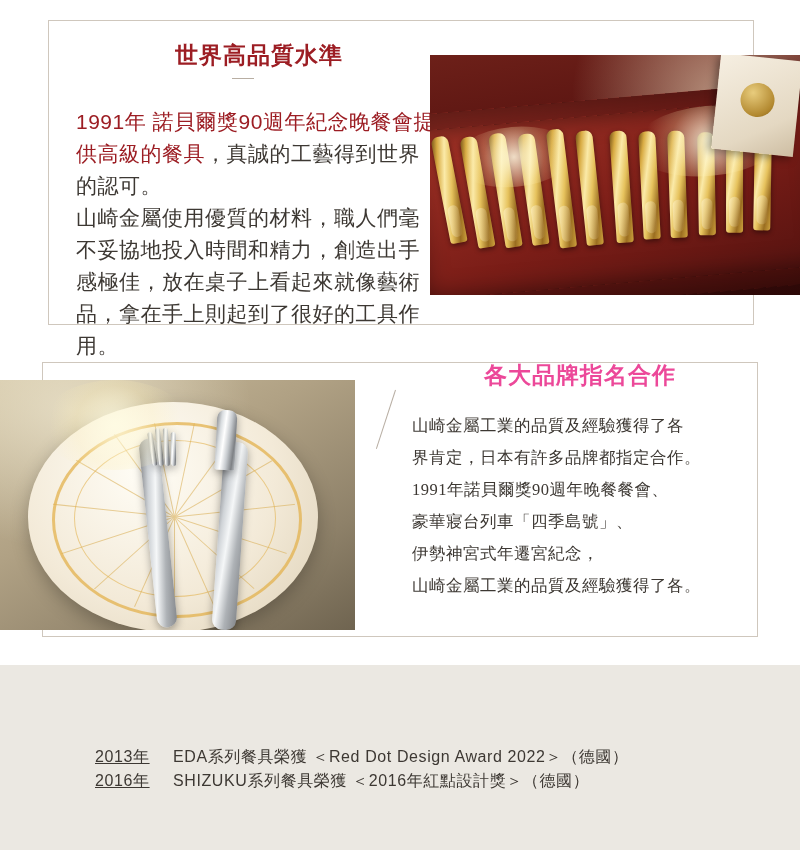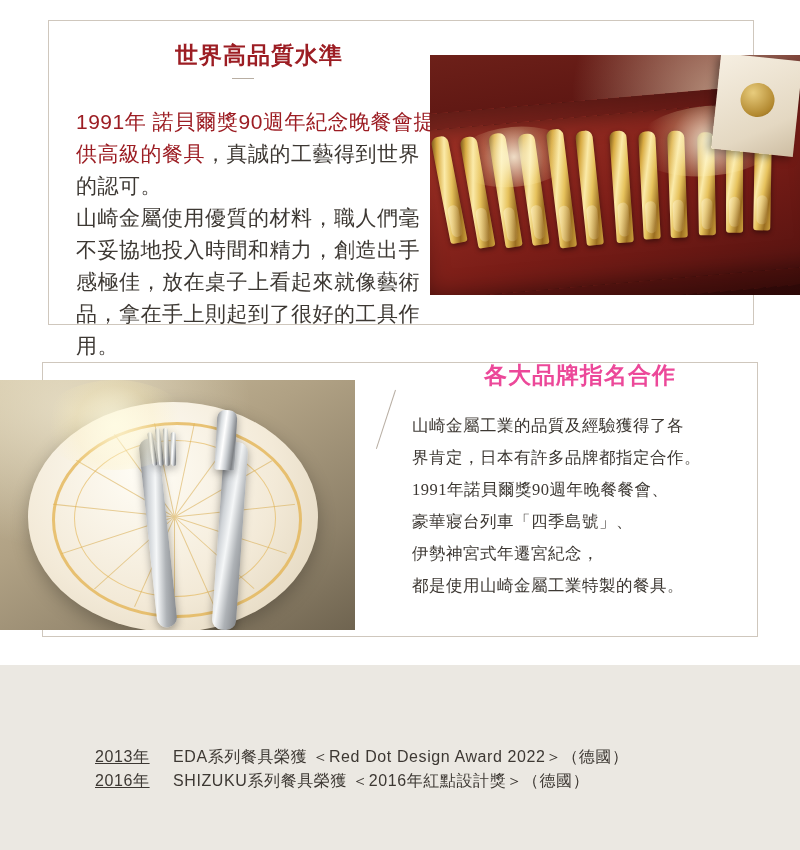--- a/index.html
+++ b/index.html
@@ -392,21 +392,21 @@
 
     <div class="sec2-title">各大品牌指名合作</div>
     <div class="sec2-slash"></div>
 
     <div class="sec2-text">
       <div>山崎金屬工業的品質及經驗獲得了各</div>
       <div>界肯定，日本有許多品牌都指定合作。</div>
       <div>1991年諾貝爾獎90週年晚餐餐會、</div>
       <div>豪華寢台列車「四季島號」、</div>
       <div>伊勢神宮式年遷宮紀念，</div>
-      <div>都是使用山崎金屬工業特製的餐具。</div>
+      <div>山崎金屬工業的品質及經驗獲得了各。</div>
     </div>
   </div>
 
   <div class="sec3">
 
     <div class="award-row r1">
       <span class="award-year">2013年</span><span>EDA系列餐具榮獲 ＜Red Dot Design Award 2022＞（德國）</span>
     </div>
     <div class="award-row r2">
       <span class="award-year">2016年</span><span>SHIZUKU系列餐具榮獲 ＜2016年紅點設計獎＞（德國）</span>

